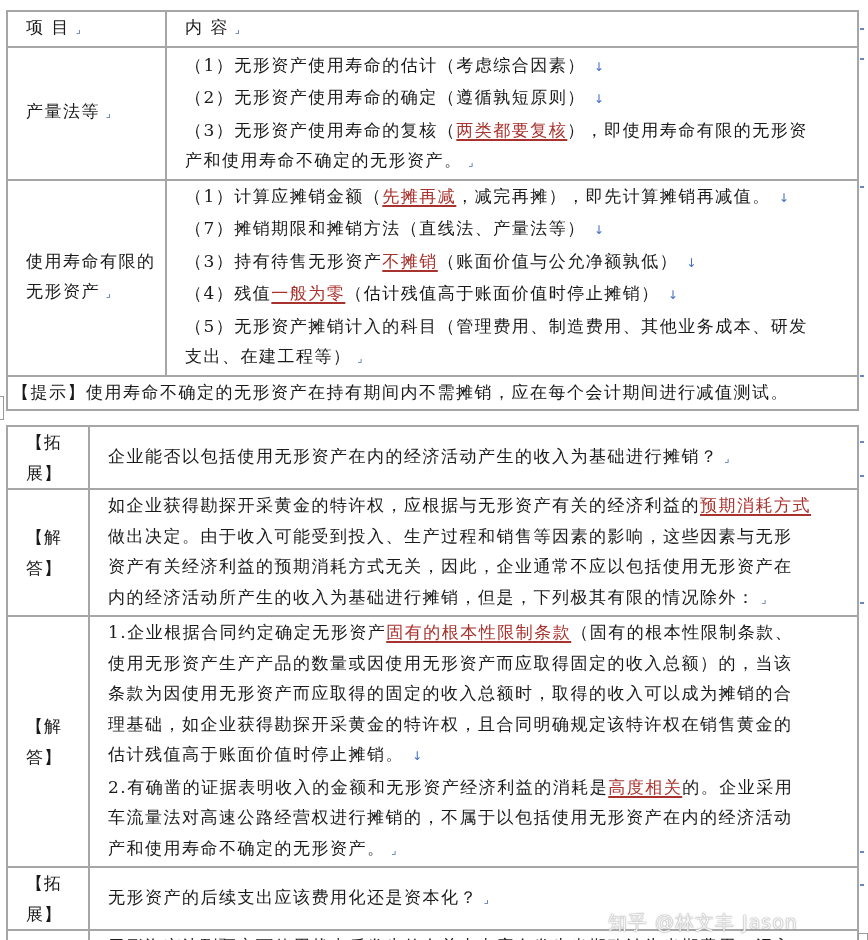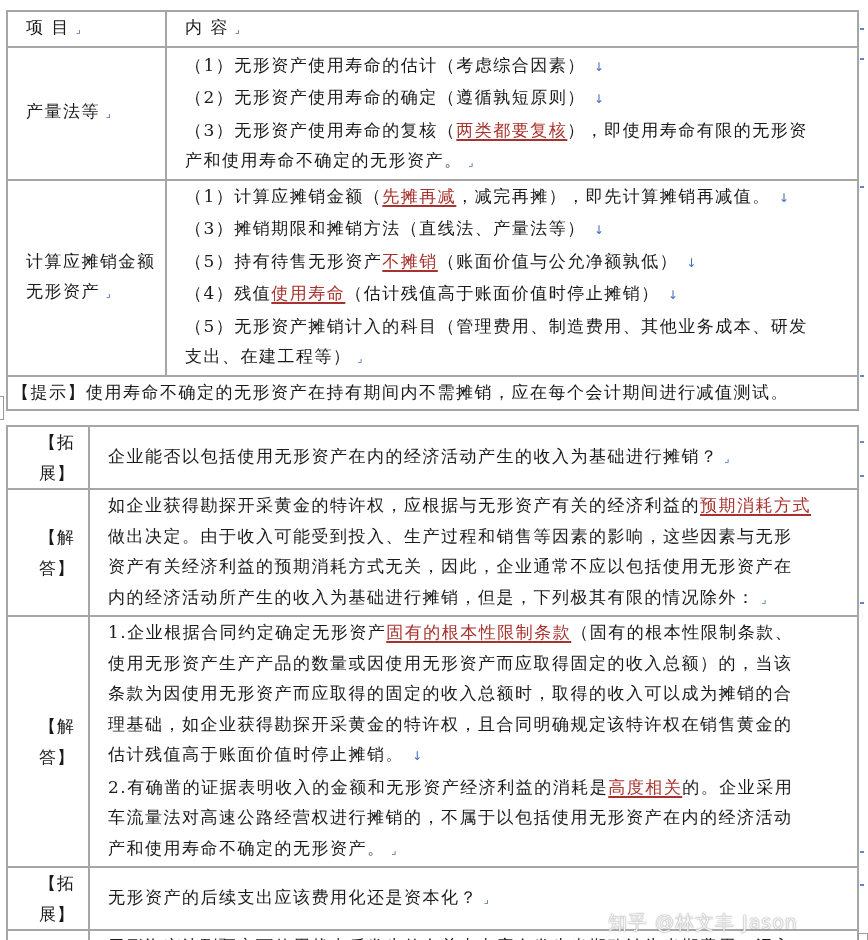--- a/index.html
+++ b/index.html
@@ -46,21 +46,21 @@
     letter-spacing: 0;
   }
   .arrow {
     color: #3f6bbf;
     font-size: 12px;
     margin-left: 8px;
     font-family: "DejaVu Sans", sans-serif;
     letter-spacing: 0;
   }
   .label-cell { text-align: left; padding-left: 3px; }
-  .tag-cell { text-align: center; padding-left: 0; letter-spacing: 1px; }
+  .tag-cell { padding-left: 0; letter-spacing: 1px; }
   .line { display: block; }
   .side-dot {
     position: absolute;
     left: 860px;
     width: 4px;
     height: 2px;
     background: #6b86c0;
   }
   .page-bracket {
     position: absolute;
@@ -109,28 +109,28 @@
     <td class="label-cell"><span>产量法等</span><span class="mark">⌟</span></td>
     <td style="padding-top:2px">
       <span class="line"><span>（1）无形资产使用寿命的估计（考虑综合因素）</span><span class="arrow">↓</span></span>
       <span class="line"><span>（2）无形资产使用寿命的确定（遵循孰短原则）</span><span class="arrow">↓</span></span>
       <span class="line"><span>（3）无形资产使用寿命的复核（</span><span class="ul">两类都要复核</span><span>），即使用寿命有限的无形资</span></span>
       <span class="line"><span>产和使用寿命不确定的无形资产。</span><span class="mark">⌟</span></span>
     </td>
   </tr>
   <tr style="height:187px">
     <td class="label-cell">
-      <span class="line">计算应摊销金额</span>
+      <span class="line">使用寿命有限的</span>
       <span class="line"><span>无形资产</span><span class="mark">⌟</span></span>
     </td>
     <td>
       <span class="line"><span>（1）计算应摊销金额（</span><span class="ul">先摊再减</span><span>，减完再摊），即先计算摊销再减值。</span><span class="arrow">↓</span></span>
-      <span class="line"><span>（3）摊销期限和摊销方法（直线法、产量法等）</span><span class="arrow">↓</span></span>
-      <span class="line"><span>（5）持有待售无形资产</span><span class="ul">不摊销</span><span>（账面价值与公允净额孰低）</span><span class="arrow">↓</span></span>
-      <span class="line"><span>（4）残值</span><span class="ul">使用寿命</span><span>（估计残值高于账面价值时停止摊销）</span><span class="arrow">↓</span></span>
+      <span class="line"><span>（7）摊销期限和摊销方法（直线法、产量法等）</span><span class="arrow">↓</span></span>
+      <span class="line"><span>（3）持有待售无形资产</span><span class="ul">不摊销</span><span>（账面价值与公允净额孰低）</span><span class="arrow">↓</span></span>
+      <span class="line"><span>（4）残值</span><span class="ul">一般为零</span><span>（估计残值高于账面价值时停止摊销）</span><span class="arrow">↓</span></span>
       <span class="line"><span>（5）无形资产摊销计入的科目（管理费用、制造费用、其他业务成本、研发</span></span>
       <span class="line"><span>支出、在建工程等）</span><span class="mark">⌟</span></span>
     </td>
   </tr>
   <tr style="height:34px">
     <td colspan="2" style="padding-left:4px"><span>【提示】使用寿命不确定的无形资产在持有期间内不需摊销，应在每个会计期间进行减值测试。</span></td>
   </tr>
 </tbody>
   </table>
 

